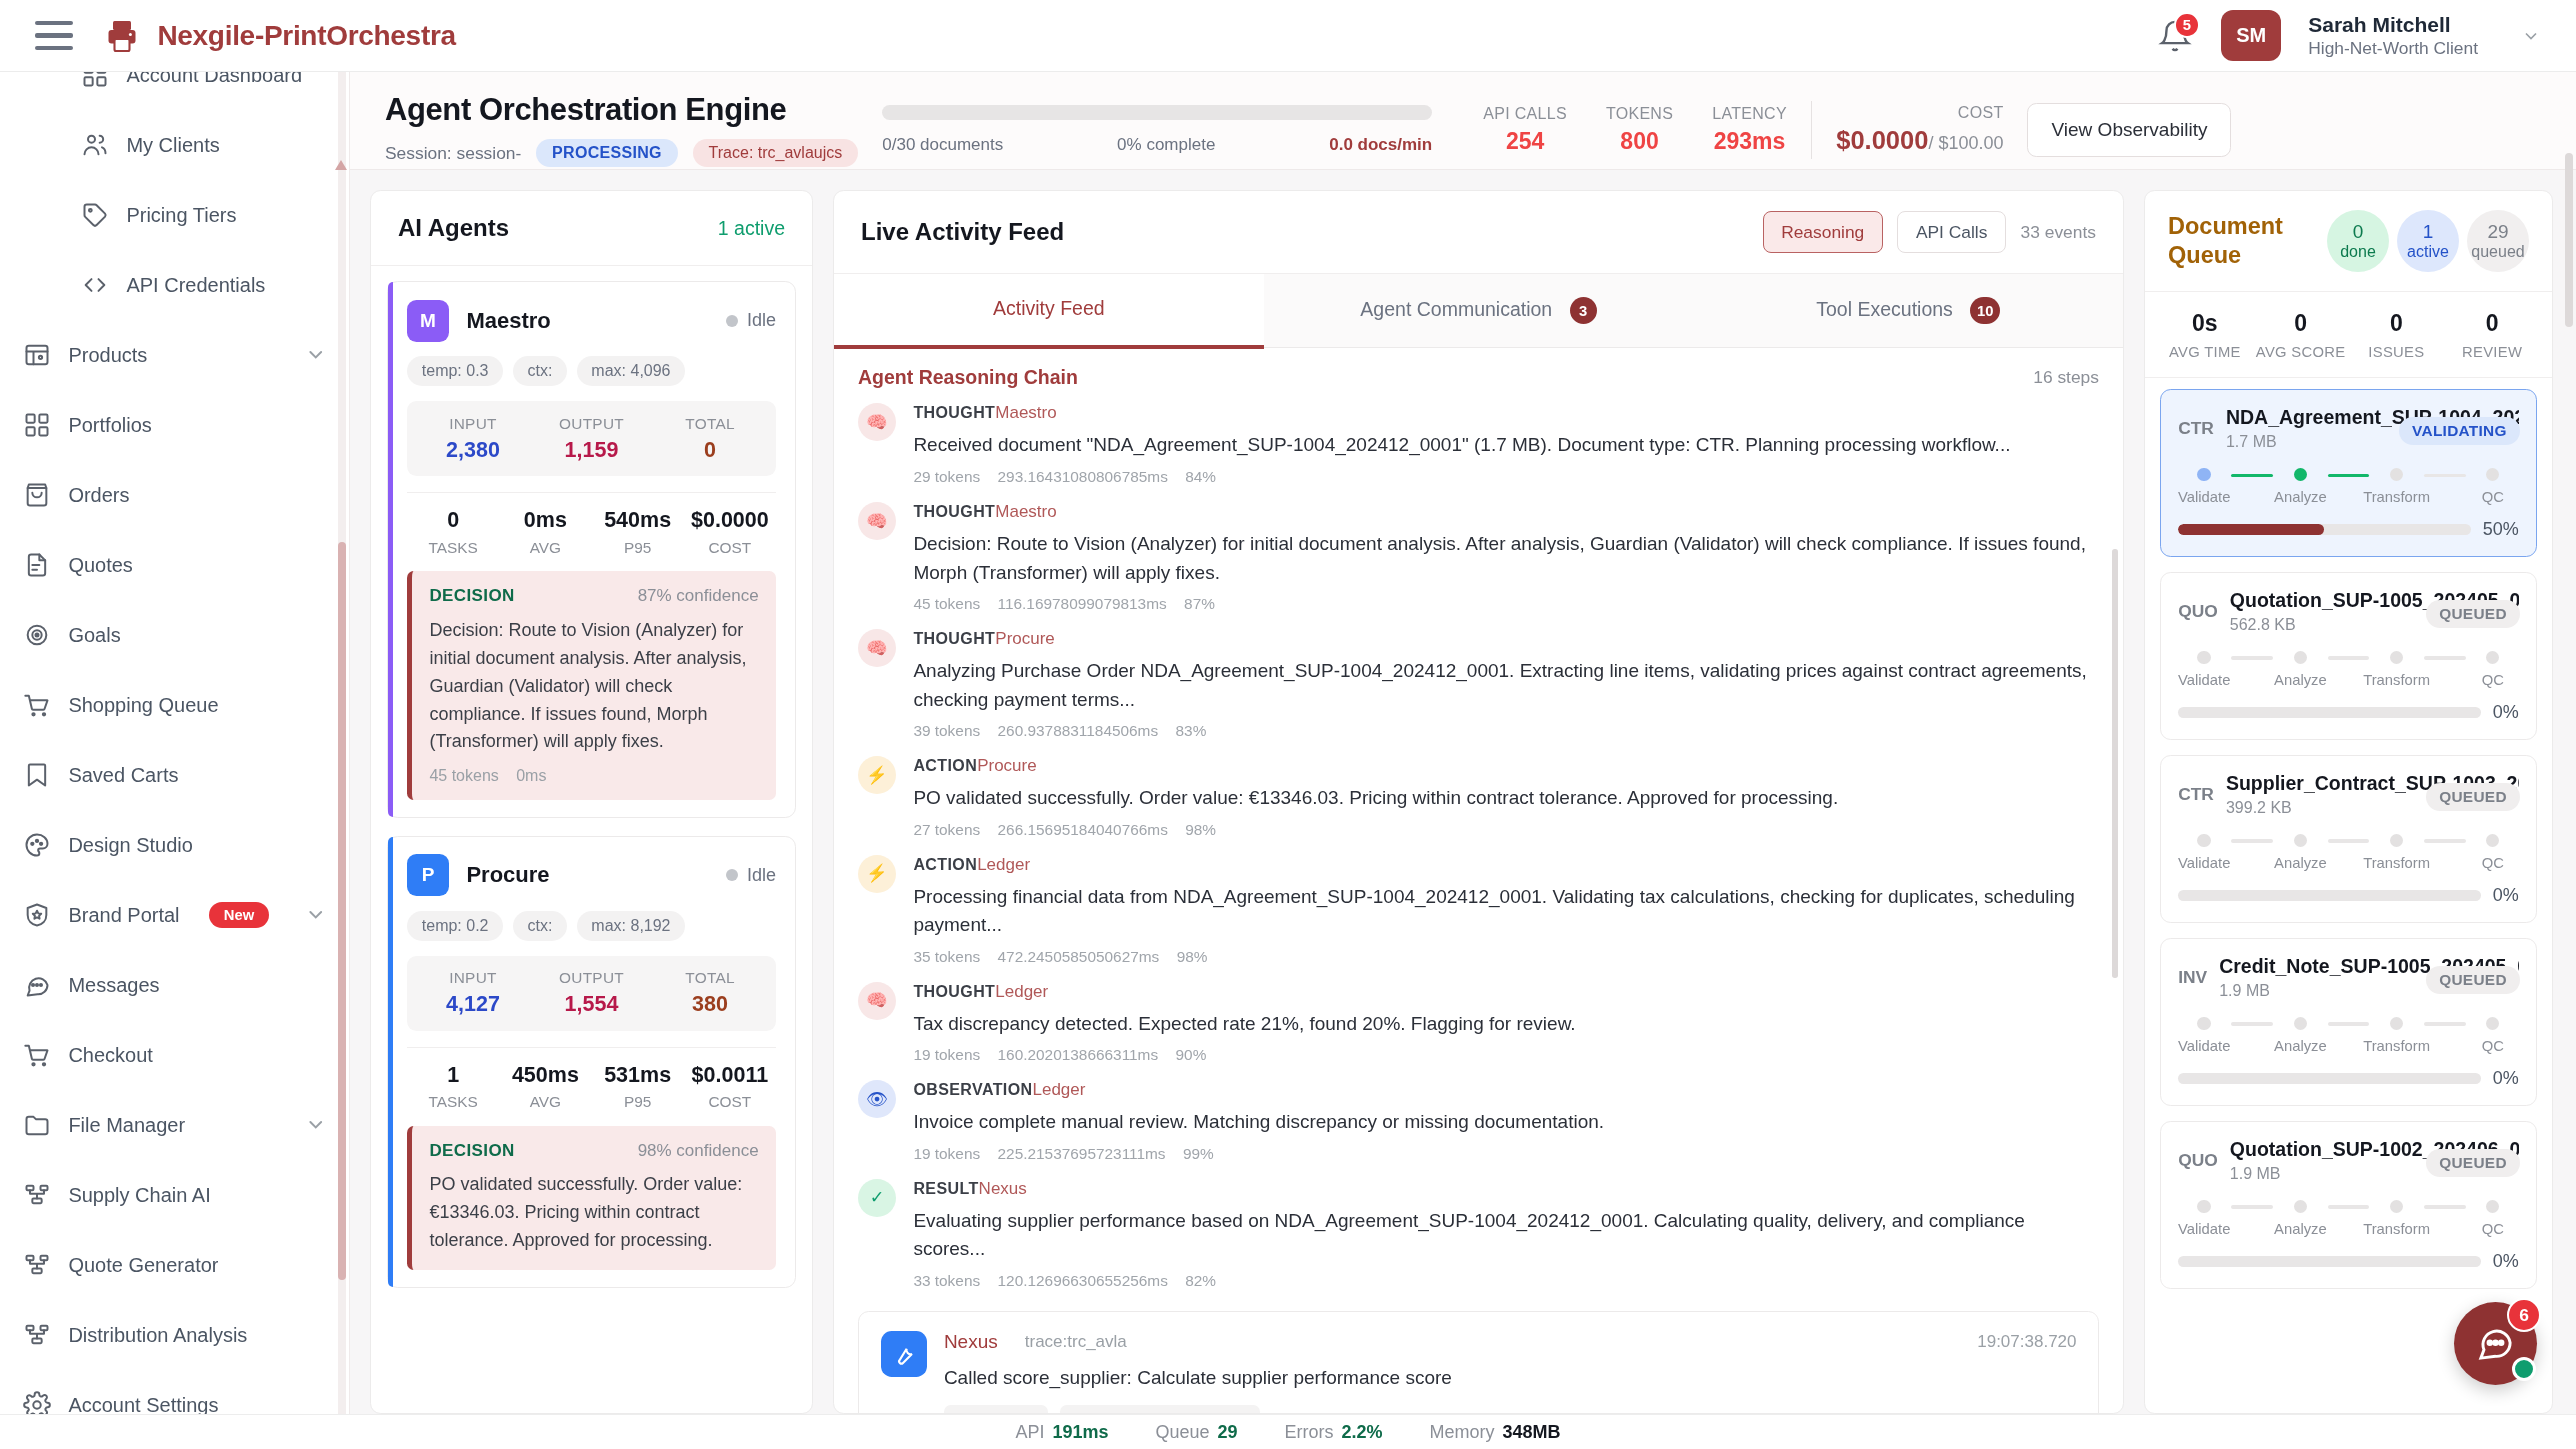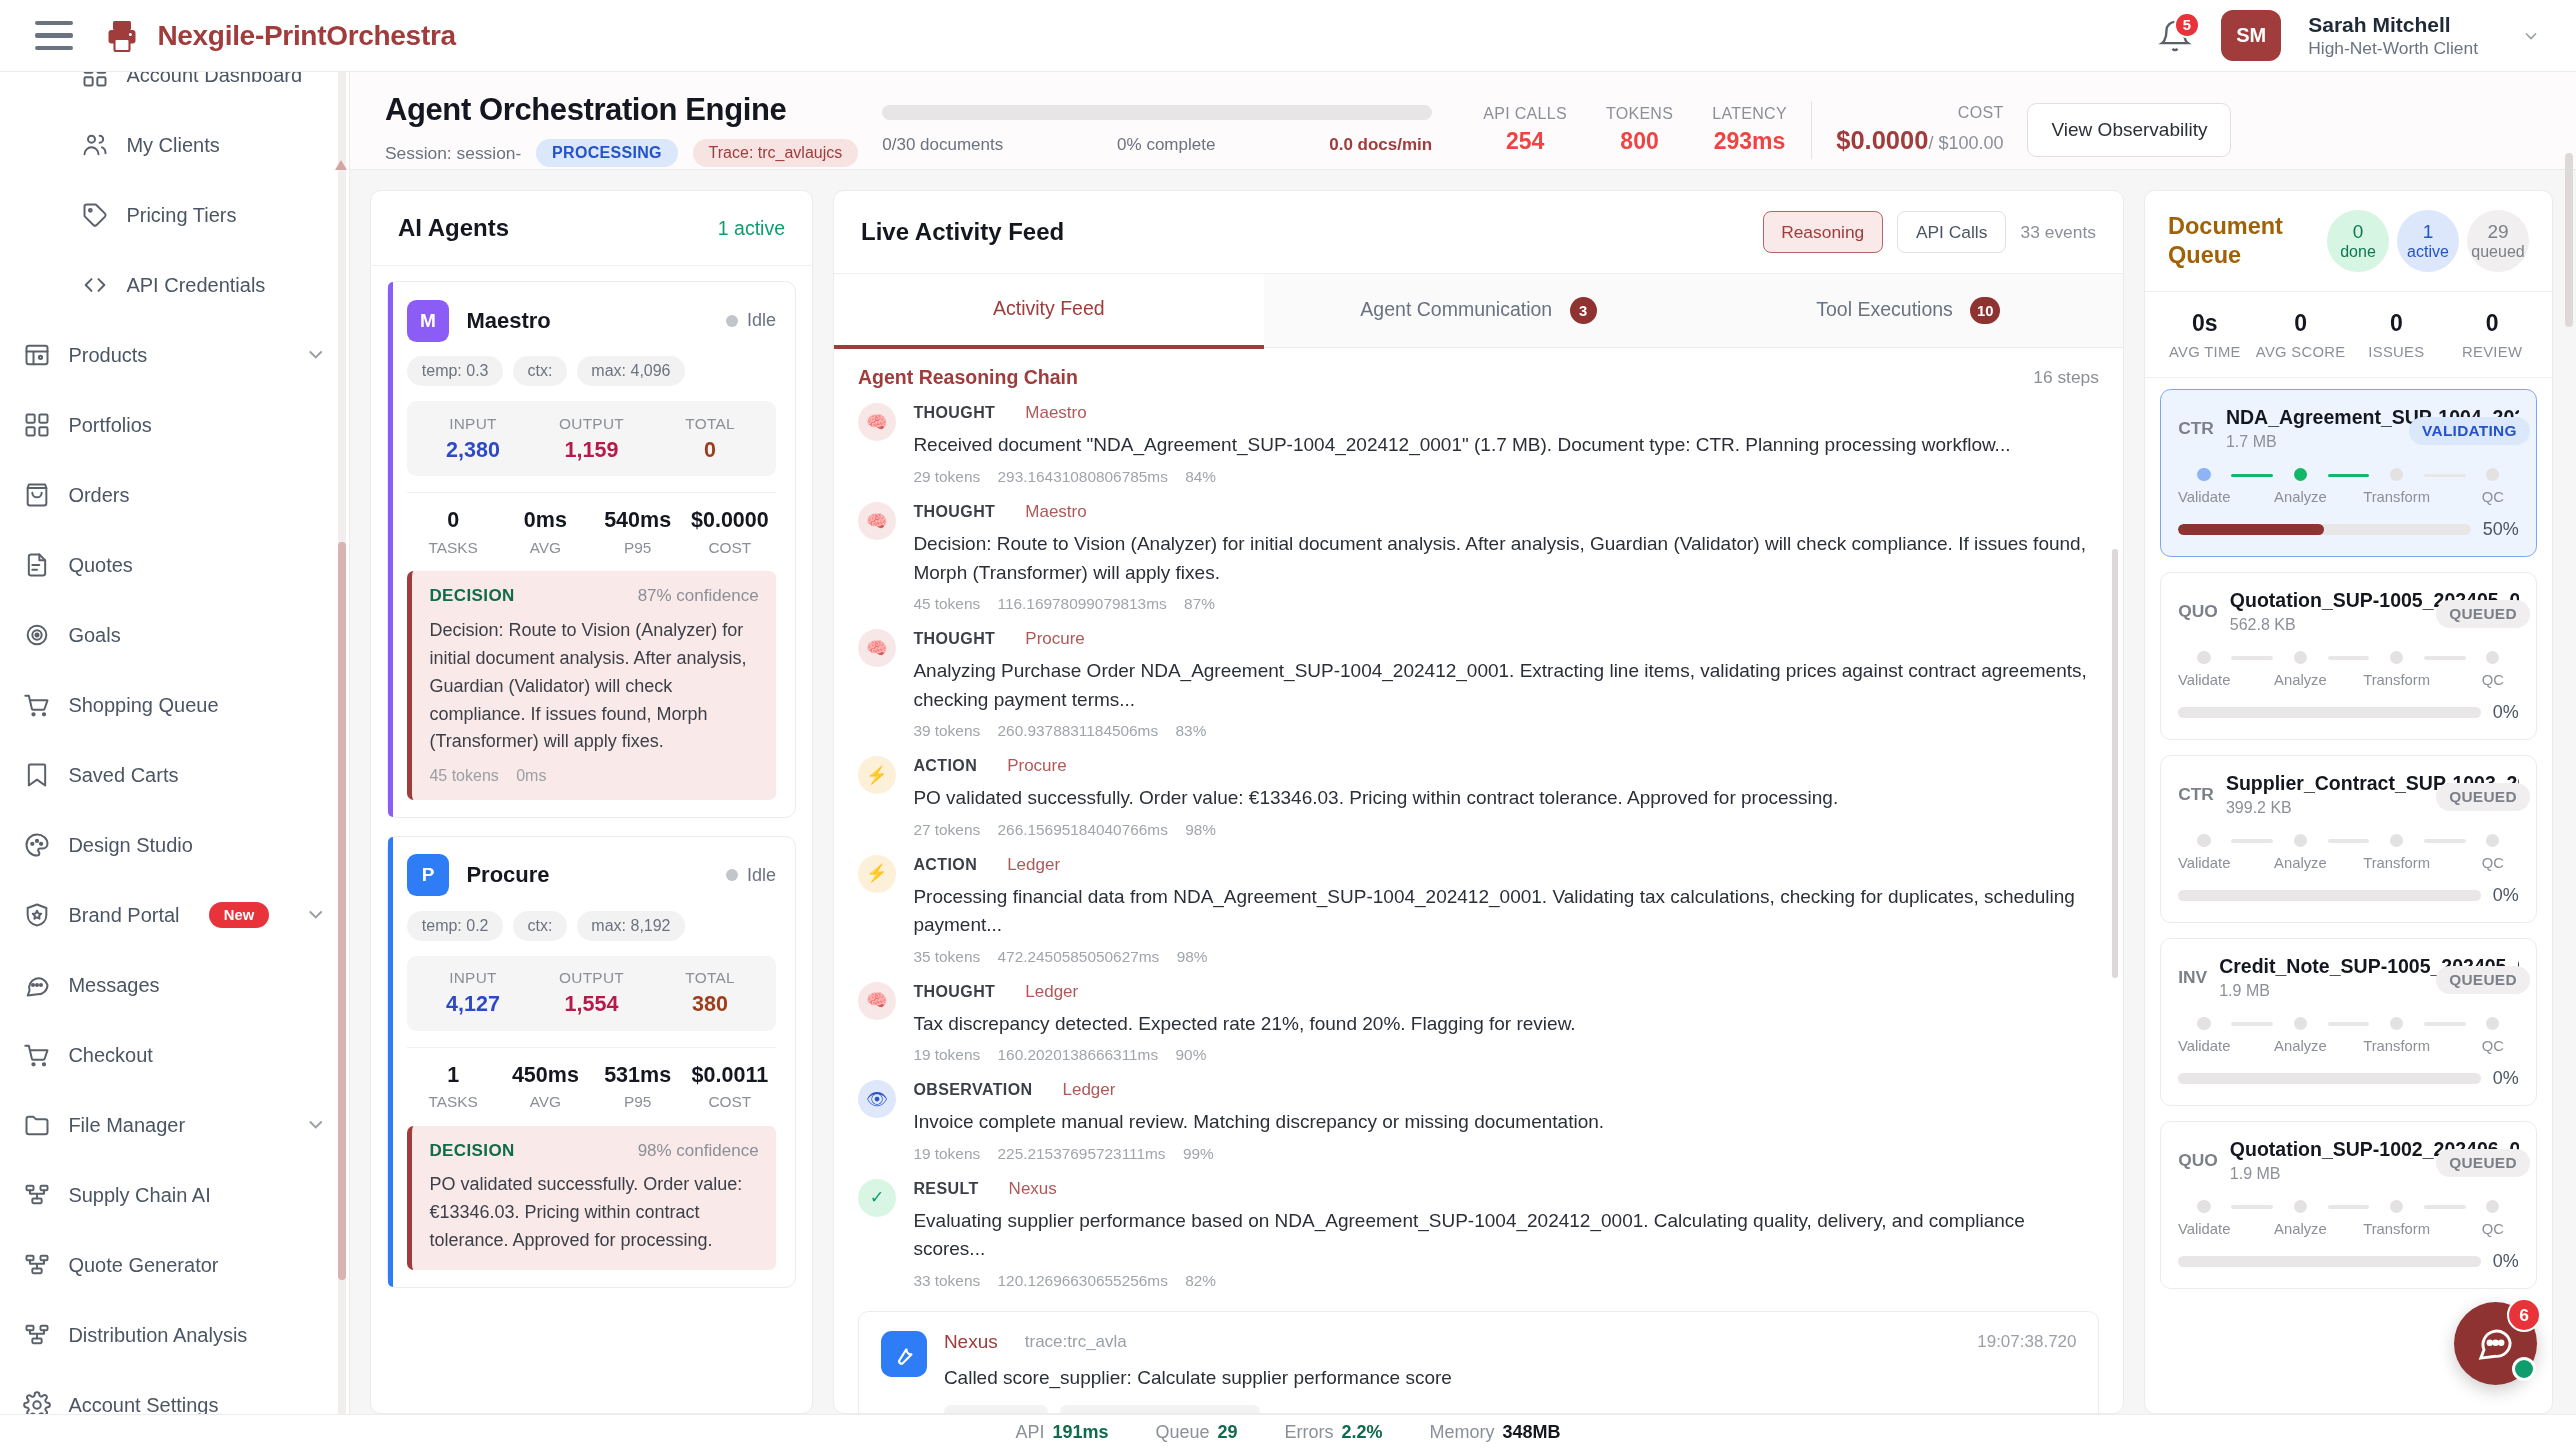--- a/index.html
+++ b/index.html
@@ -154,21 +154,21 @@
   .chain-head { display: flex; align-items: center; margin-bottom: 5.4px; }
   .chain-title { font-size: 19.5px; font-weight: bold; color: #a03c3c; }
   .chain-steps { margin-left: auto; font-size: 17.4px; color: #8b8f97; }
   .step { display: flex; gap: 17.4px; padding: 9.4px 0 6.7px 0; }
   .step-ic { width: 38px; height: 38px; border-radius: 50%; flex: none; display: flex; align-items: center; justify-content: center; font-size: 17.4px; }
   .ic-thought { background: #f8e7e7; color: #a03c3c; }
   .ic-action { background: #fdf0d8; color: #d9820a; }
   .ic-obs { background: #dfe7fb; color: #2452c8; }
   .ic-result { background: #d9f5e4; color: #0f9d6e; }
   .step-main { flex: 1; min-width: 0; }
-  .step-kind { display: flex; align-items: center; gap: 30px; }
+  .step-kind { display: flex; align-items: center; gap: 0; }
   .kind { font-size: 16px; font-weight: bold; color: #3b3f47; letter-spacing: 0.4px; }
   .who { font-size: 17px; color: #b05858; }
   .step-text { font-size: 19px; color: #2b2f38; line-height: 1.5; margin-top: 8px; }
   .step-meta { font-size: 15.4px; color: #a0a5ab; margin-top: 8px; display: flex; gap: 17.4px; }
   .scroll-mini { position: absolute; right: 5.4px; width: 5.4px; background: #ddd9d9; border-radius: 2.7px; }
 
   .evt-card { margin: 14.8px 24px; border: 1.3px solid #eceaea; border-radius: 10.7px; padding: 19px 21.5px; background: #fff; }
   .evt-top { display: flex; align-items: flex-start; gap: 17.4px; }
   .evt-ic { width: 46px; height: 46px; border-radius: 10.7px; flex: none; display: flex; align-items: center; justify-content: center; }
   .evt-ic.blue { background: #2f7df6; }
@@ -192,21 +192,21 @@
   .qs { flex: 1; text-align: center; }
   .qs-v { font-size: 23px; font-weight: bold; color: #14171f; }
   .qs-k { font-size: 14.8px; color: #8b8f97; margin-top: 6.7px; letter-spacing: 0.3px; }
   .q-list { flex: 1; min-height: 0; overflow: hidden; padding: 10.7px 14.8px; }
   .q-item { border: 1.3px solid #eceaea; border-radius: 10.7px; padding: 16px 17.4px; margin-bottom: 14.8px; position: relative; background: #fff; }
   .q-item.sel { border-color: #7aa5ef; background: #eef4fe; }
   .q-row { display: flex; align-items: center; gap: 12px; }
   .q-type { font-size: 17.4px; font-weight: bold; color: #7b8089; flex: none; }
   .q-fname { font-size: 19.5px; font-weight: bold; color: #14171f; white-space: nowrap; overflow: hidden; }
   .q-size { font-size: 16px; color: #8b8f97; margin-top: 4px; }
-  .q-status { position: absolute; right: 6px; top: 27px; border-radius: 670px; padding: 5.4px 13.4px; font-size: 15.4px; font-weight: bold; letter-spacing: 0.3px; }
+  .q-status { position: absolute; right: 16px; top: 27px; border-radius: 670px; padding: 5.4px 13.4px; font-size: 15.4px; font-weight: bold; letter-spacing: 0.3px; }
   .q-status.validating { background: #dbe7fb; color: #2452c8; }
   .q-status.queued { background: #f0eeee; color: #7b8089; }
   .stages { display: flex; align-items: center; margin-top: 17.4px; }
   .stage { display: flex; flex-direction: column; align-items: center; flex: none; width: 52px; }
   .stage .sdot { width: 13.4px; height: 13.4px; border-radius: 50%; background: #e3e1e1; }
   .stage .slabel { font-size: 14.8px; color: #8b8f97; margin-top: 8px; }
   .stage.blue .sdot { background: #8fb4f5; }
   .stage.green .sdot { background: #12b76a; }
   .conn { flex: 1; height: 3.4px; background: #e8e6e6; border-radius: 2px; margin: 0 1.3px; margin-bottom: 23px; }
   .conn.green { background: #12b76a; }

